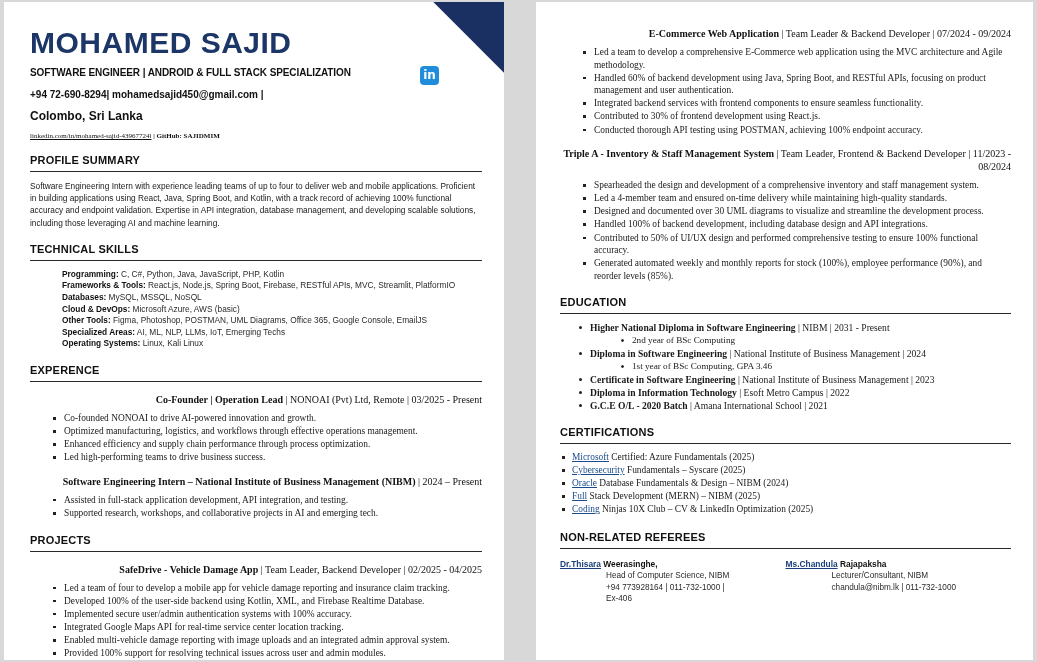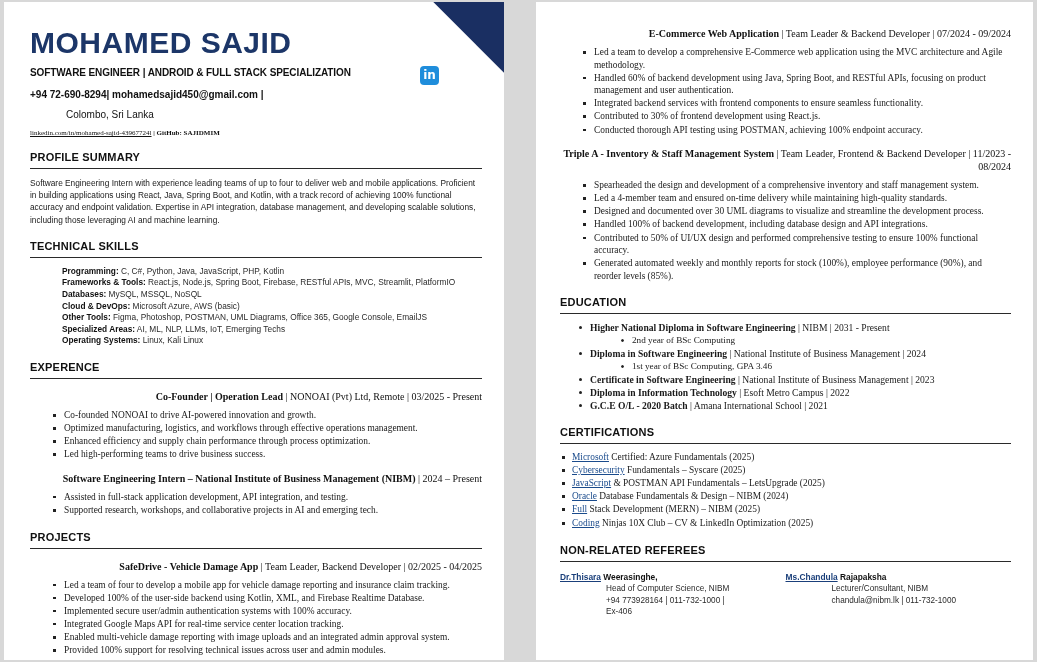--- a/index.html
+++ b/index.html
@@ -110,25 +110,24 @@
     letter-spacing: -0.1px;
     margin-top: 7px;
   }
   .cv-contact {
     font-size: 10px;
     font-weight: bold;
     color: #111111;
     margin-top: 11px;
   }
   .cv-location {
-    font-size: 10px;
-    font-weight: normal;
+    font-size: 12px;
+    font-weight: bold;
     color: #111111;
     margin-top: 9px;
-    margin-left: 36px;
   }
   .cv-links {
     font-size: 7px;
     color: #111111;
     margin-top: 9px;
     font-family: "Liberation Serif", serif;
     font-weight: bold;
   }
   .cv-links .link {
     text-decoration: underline;
@@ -395,21 +394,20 @@
         <li><b>Certificate in Software Engineering</b><span> | National Institute of Business Management | 2023</span></li>
         <li><b>Diploma in Information Technology</b><span> | Esoft Metro Campus | 2022</span></li>
         <li><b>G.C.E O/L - 2020 Batch</b><span> | Amana International School | 2021</span></li>
       </ul>
 
     <div class="section-title">CERTIFICATIONS</div>
     <div class="rule"></div>
     <ul class="certs" id="certifications-list">
         <li><span class="cert-link">Microsoft</span><span> Certified: Azure Fundamentals (2025)</span></li>
         <li><span class="cert-link">Cybersecurity</span><span> Fundamentals – Syscare (2025)</span></li>
-        <li><span class="cert-link">JavaScript</span><span> &amp; POSTMAN API Fundamentals – LetsUpgrade (2025)</span></li>
         <li><span class="cert-link">Oracle</span><span> Database Fundamentals &amp; Design – NIBM (2024)</span></li>
         <li><span class="cert-link">Full</span><span> Stack Development (MERN) – NIBM (2025)</span></li>
         <li><span class="cert-link">Coding</span><span> Ninjas 10X Club – CV &amp; LinkedIn Optimization (2025)</span></li>
       </ul>
 
     <div class="section-title">NON-RELATED REFEREES</div>
     <div class="rule"></div>
     <div class="referees" id="referees-list">
         <div class="referee">
           <div class="referee-name"><span class="u">Dr.Thisara</span><span> Weerasinghe,</span></div>

